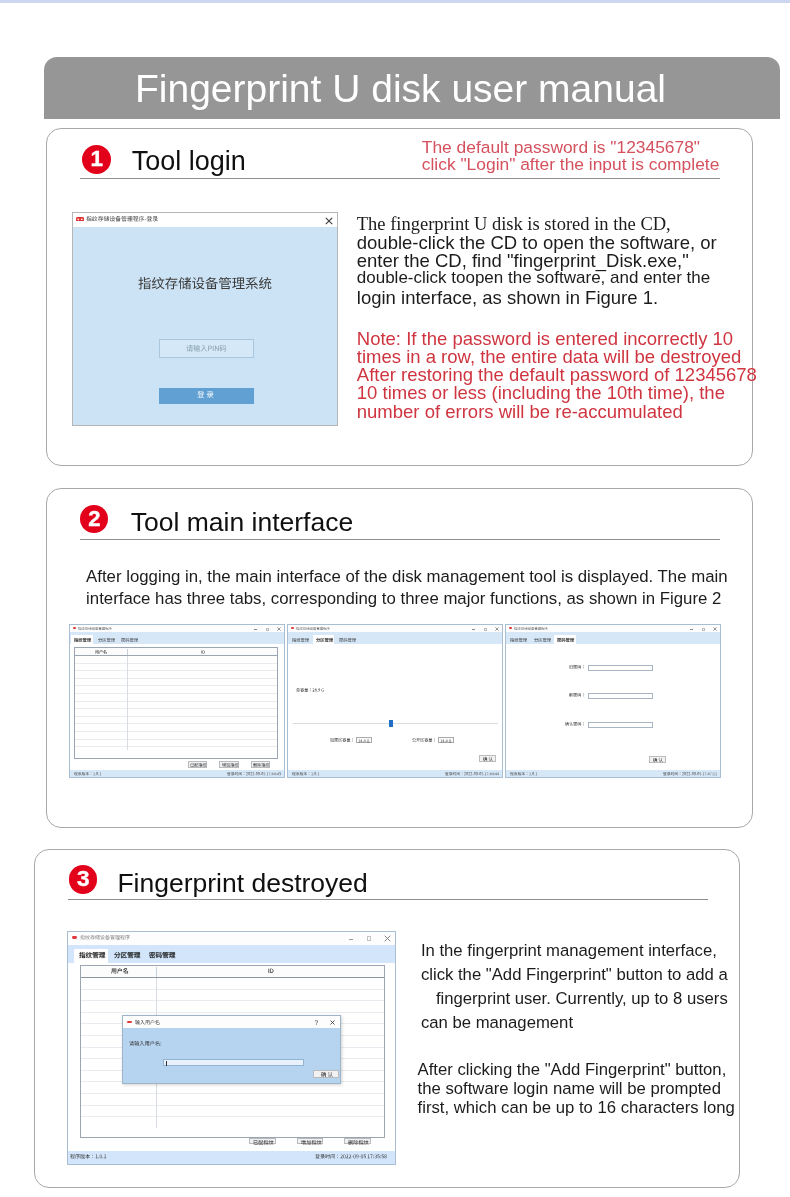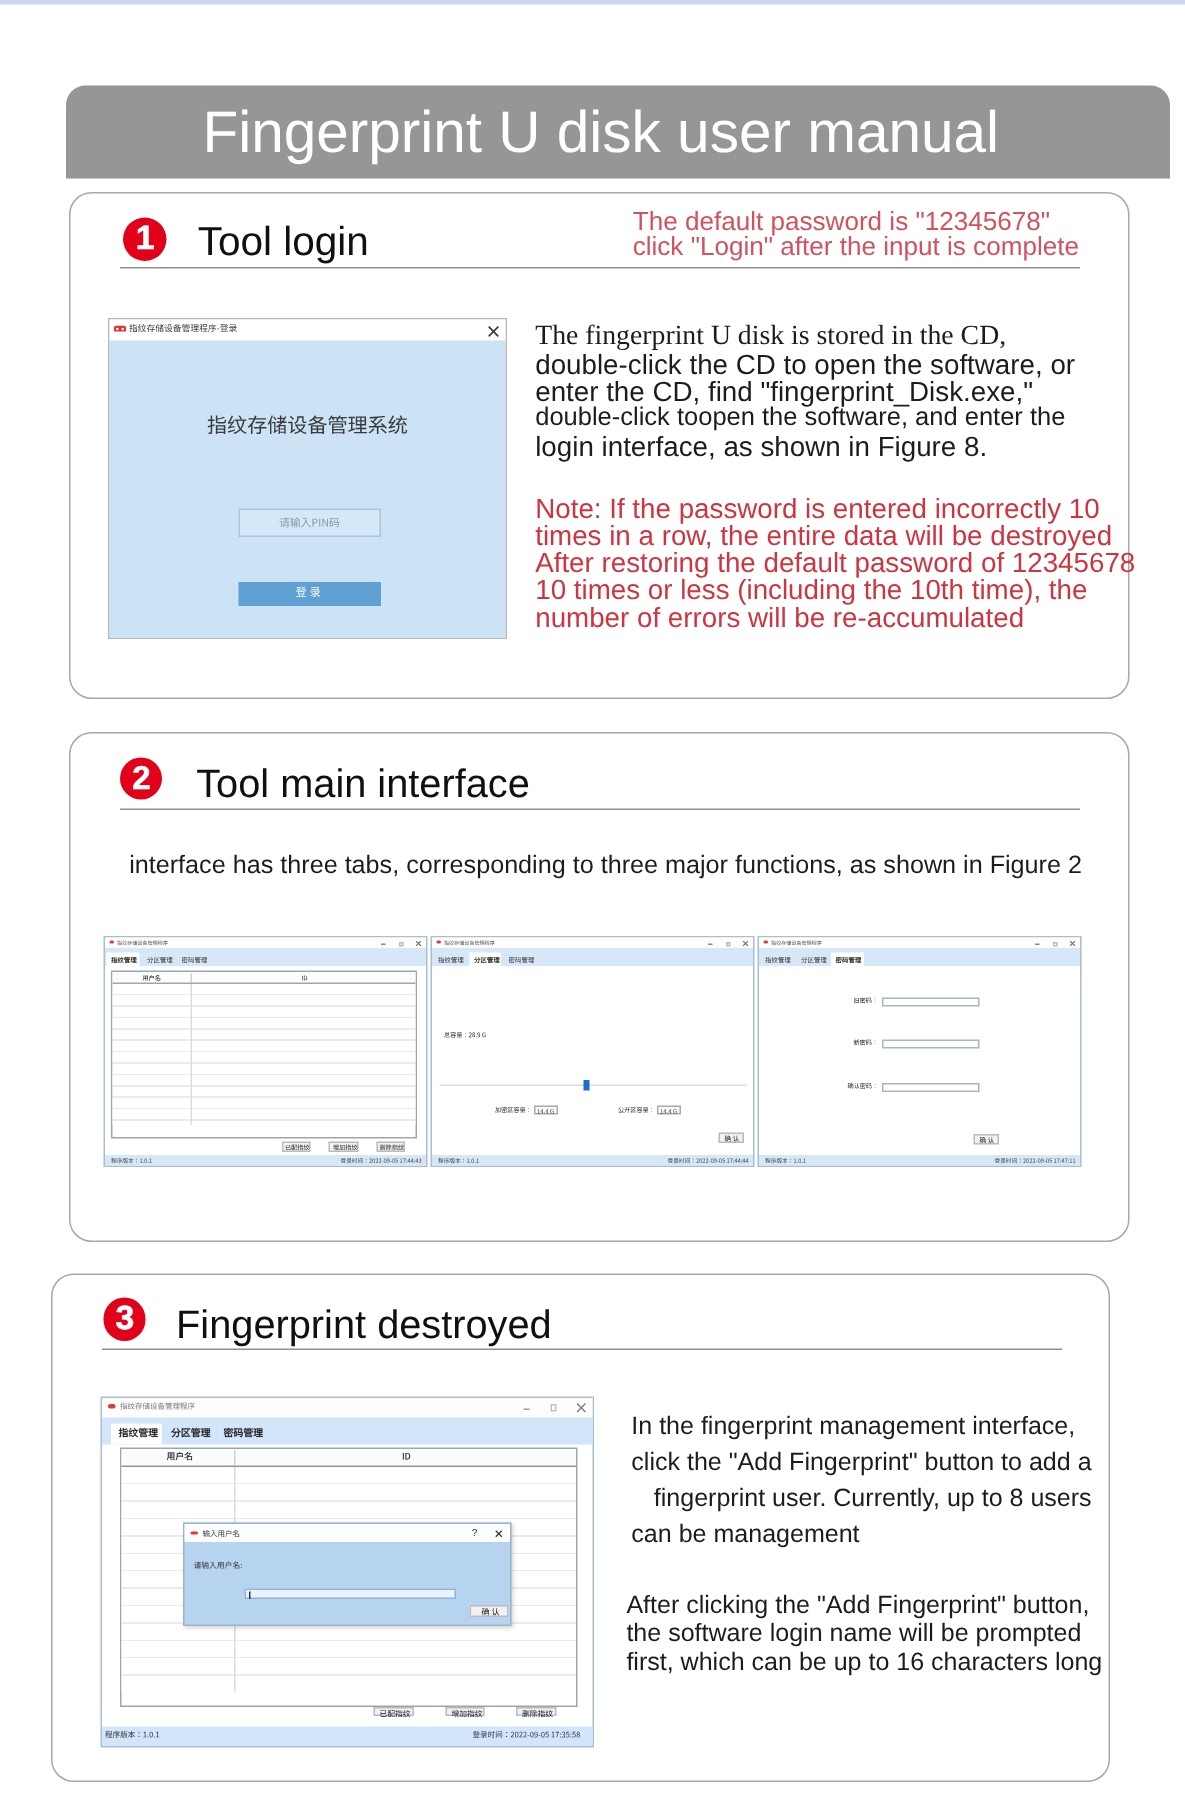--- a/index.html
+++ b/index.html
@@ -159,37 +159,38 @@
           </div>
       </div>
     </div>
   </div>
 
   <div class="abs" style="left:310px;top:85px;">
     <div class="txt" style="font-size:18.5px;height:18.3px;font-family:Liberation Serif, serif;">The fingerprint U disk is stored in the CD,</div>
     <div class="txt" style="font-size:18.5px;height:18.3px;">double-click the CD to open the software, or</div>
     <div class="txt" style="font-size:18.5px;height:18.3px;">enter the CD, find "fingerprint_Disk.exe,"</div>
     <div class="txt" style="font-size:17px;height:18.3px;">double-click toopen the software, and enter the</div>
-    <div class="txt" style="font-size:18.5px;height:18.3px;">login interface, as shown in Figure 8.</div>
+    <div class="txt" style="font-size:18.5px;height:18.3px;">login interface, as shown in Figure 1.</div>
   </div>
   <div class="abs" style="left:310px;top:199px;">
     <div class="red" style="font-size:18.5px;height:18.3px;">Note: If the password is entered incorrectly 10</div>
     <div class="red" style="font-size:18.5px;height:18.3px;">times in a row, the entire data will be destroyed</div>
     <div class="red" style="font-size:18.5px;height:18.3px;">After restoring the default password of 12345678</div>
     <div class="red" style="font-size:18.5px;height:18.3px;">10 times or less (including the 10th time), the</div>
     <div class="red" style="font-size:18.5px;height:18.3px;">number of errors will be re-accumulated</div>
   </div>
 </div>
 <div class="abs card card2">
   <div class="abs badge" style="left:33.5px;top:15.5px;width:28px;height:28px;font-size:22px;">
     <span>2</span>
   </div>
   <div class="abs sec-title" style="left:84px;top:17.5px;font-size:26.5px;">Tool main interface</div>
   <div class="abs rule" style="left:33px;top:49.5px;width:640px;"></div>
   <div class="abs" style="left:39.3px;top:77.1px;">
+    <div class="txt" style="font-size:16.8px;height:21.6px;line-height:21.6px;">After logging in, the main interface of the disk management tool is displayed. The main</div>
     <div class="txt" style="font-size:16.8px;height:21.6px;line-height:21.6px;">interface has three tabs, corresponding to three major functions, as shown in Figure 2</div>
   </div>
 
   <div class="abs win mw" style="left:22px;top:135px;width:216px;height:154px;">
     <div class="abs mw-tb">
       <span class="mw-logo"></span>
       <span class="abs mw-title" style="width: 34px; height: 3.4px;">
           <svg width="34.00" height="3.40" viewBox="0 0 10000 1000" preserveAspectRatio="xMinYMin meet" class="cjk">
             <g fill="#555" transform="translate(0 840) scale(1 -1)">
               <path transform="translate(0 0)" d="M837 781C761 747 634 712 515 687V836H441V552C441 465 472 443 588 443C612 443 796 443 821 443C920 443 945 476 956 610C935 614 903 626 887 637C881 529 872 511 817 511C777 511 622 511 592 511C527 511 515 518 515 552V625C645 650 793 684 894 725ZM512 134H838V29H512ZM512 195V295H838V195ZM441 359V-79H512V-33H838V-75H912V359ZM184 840V638H44V567H184V352L31 310L53 237L184 276V8C184 -6 178 -10 165 -11C152 -11 111 -11 65 -10C74 -30 85 -61 88 -79C155 -80 195 -77 222 -66C248 -54 257 -34 257 9V298L390 339L381 409L257 373V567H376V638H257V840Z"></path>

